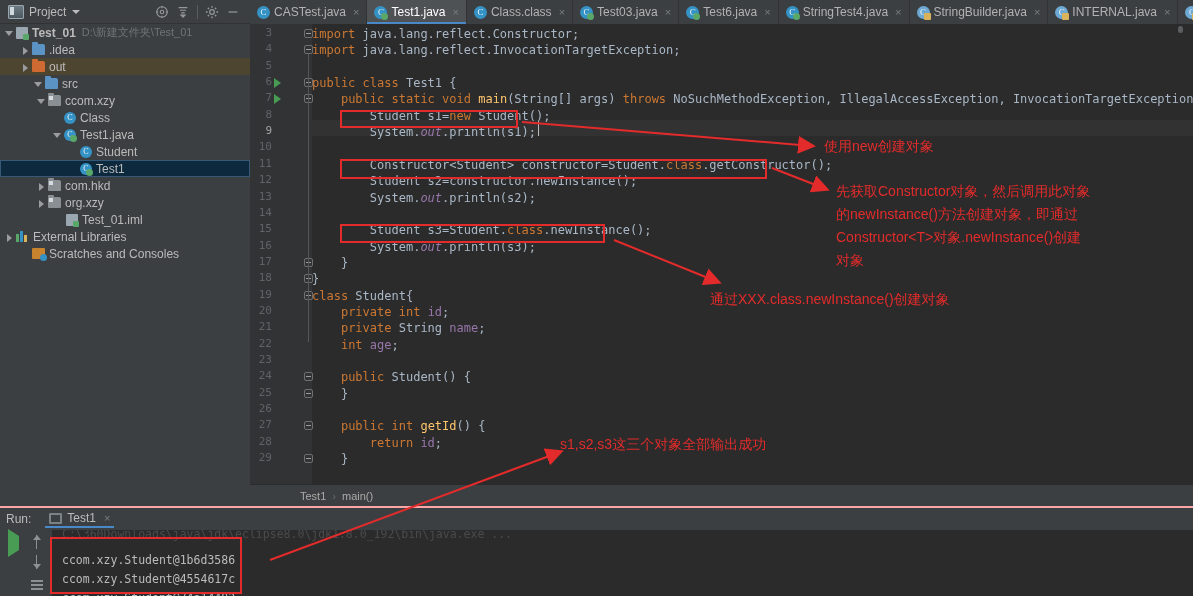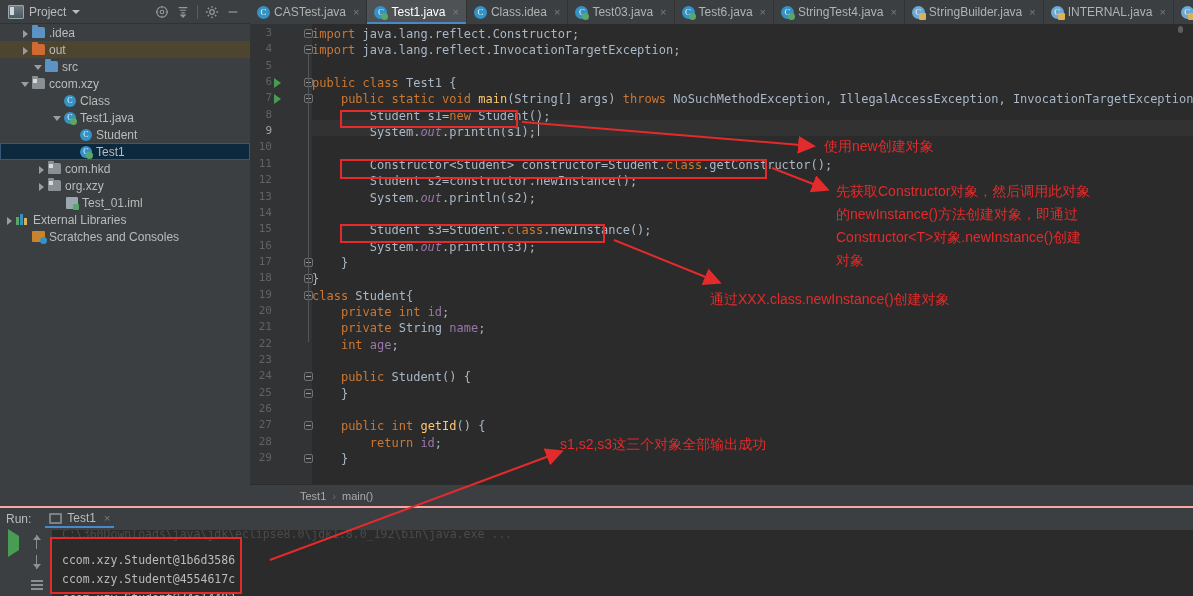--- a/index.html
+++ b/index.html
@@ -337,21 +337,21 @@
           <span>CASTest.java</span>
           <span class="tabx">×</span>
         </div>
         <div class="tab active">
           <span class="jicon runnable"></span>
           <span>Test1.java</span>
           <span class="tabx">×</span>
         </div>
         <div class="tab">
           <span class="jicon"></span>
-          <span>Class.idea</span>
+          <span>Class.class</span>
           <span class="tabx">×</span>
         </div>
         <div class="tab">
           <span class="jicon runnable"></span>
           <span>Test03.java</span>
           <span class="tabx">×</span>
         </div>
         <div class="tab">
           <span class="jicon runnable"></span>
           <span>Test6.java</span>
@@ -372,36 +372,42 @@
           <span>INTERNAL.java</span>
           <span class="tabx">×</span>
         </div>
         <div class="tab">
           <span class="jicon lib"></span>
         </div>
       </div>
   </div>
 
   <div class="tree" id="tree">
+      <div class="row" style="padding-left: 4px;">
+        <span class="arrow down"></span>
+        <span class="modicon"></span>
+        <span class="lbl-bold">Test_01</span>
+        <span class="path-hint">D:\新建文件夹\Test_01</span>
+      </div>
       <div class="row" style="padding-left: 20px;">
         <span class="arrow right"></span>
         <span class="folder"></span>
         <span>.idea</span>
       </div>
       <div class="row out-hl" style="padding-left: 20px;">
         <span class="arrow right"></span>
         <span class="folder orange"></span>
         <span>out</span>
       </div>
       <div class="row" style="padding-left: 33px;">
         <span class="arrow down"></span>
         <span class="folder"></span>
         <span>src</span>
       </div>
-      <div class="row" style="padding-left: 20px;">
+      <div class="row" style="padding-left: 36px;">
         <span class="arrow down"></span>
         <span class="folder pkg"></span>
         <span>ccom.xzy</span>
       </div>
       <div class="row" style="padding-left: 52px;">
         <span class="arrow"></span>
         <span class="jicon sm"></span>
         <span>Class</span>
       </div>
       <div class="row" style="padding-left: 52px;">

